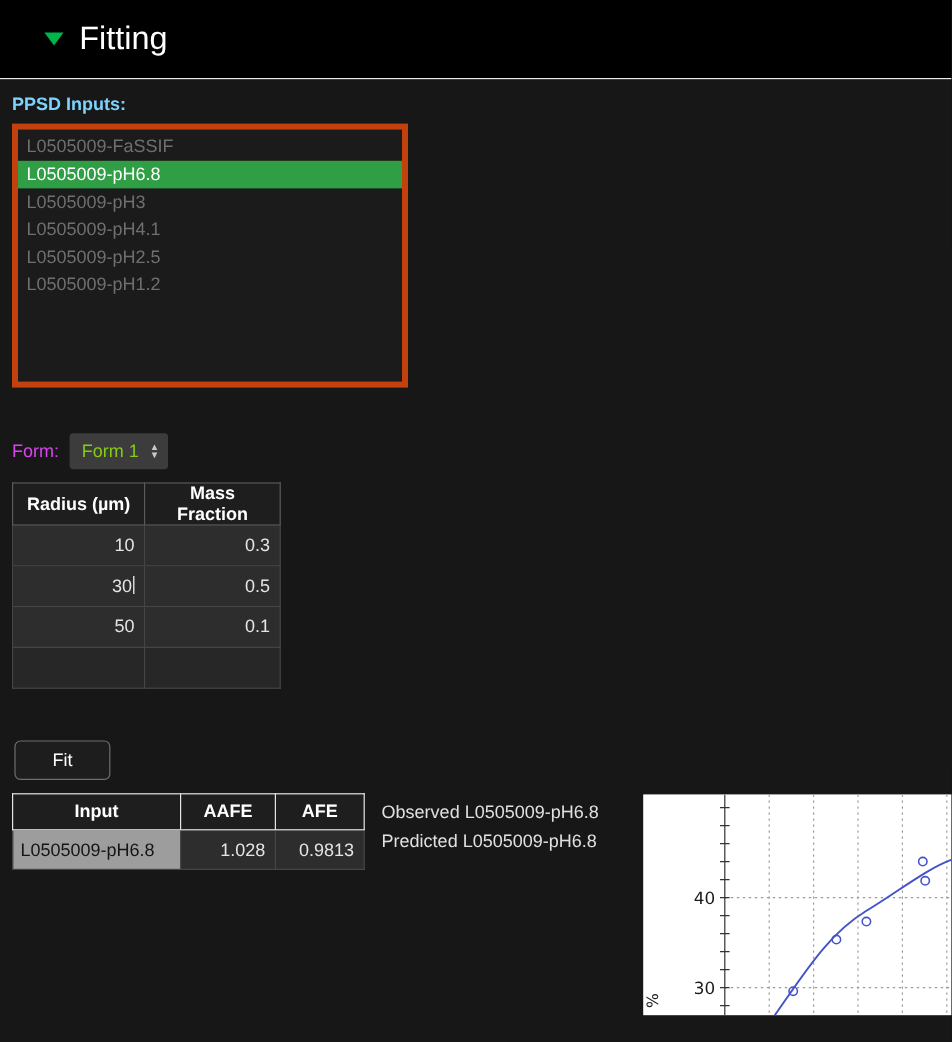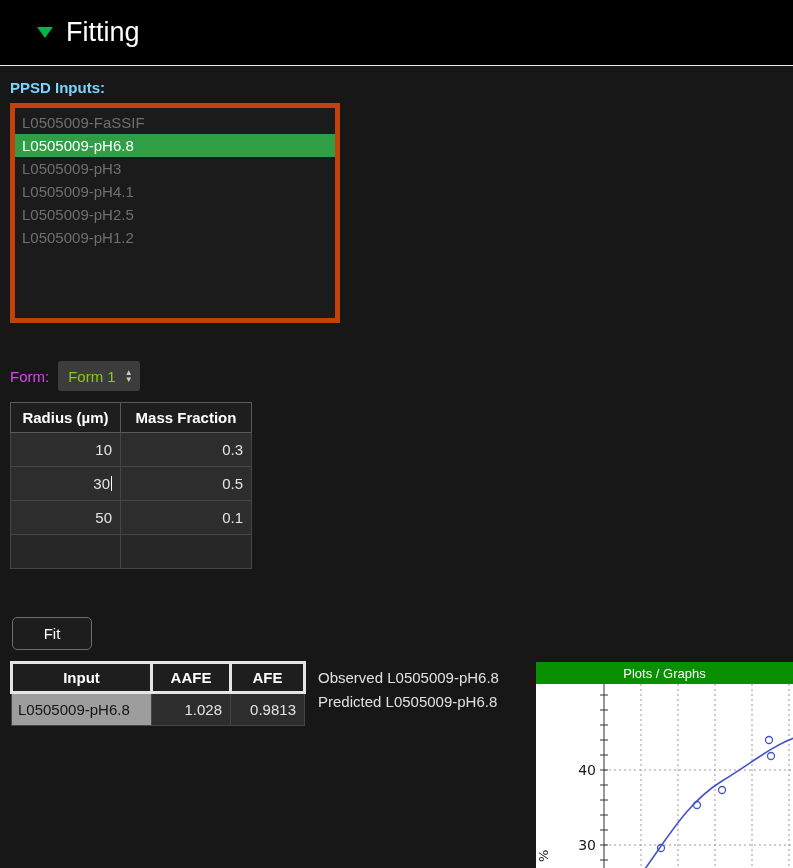--- a/index.html
+++ b/index.html
@@ -22,31 +22,31 @@
   .form-label{color:#d946ef;font-size:15px}
   .spinner{margin-left:9px;height:30px;background:#3c3c3c;border-radius:3px;display:flex;align-items:center;padding:0 7px 0 10px;cursor:pointer}
   .spin-val{color:#84cc16;font-size:15px;margin-right:9px}
   .spin-arrows{display:flex;flex-direction:column;line-height:7px;font-size:8px;color:#c9c9c9}
   .spin-arrows span{cursor:pointer}
 
   
   .radius-table{position:absolute;left:10px;top:402px;border-collapse:collapse}
   .radius-table th{height:30px;border:1px solid #5a5a5a;background:#1e1e1e;color:#fff;font-size:15px;font-weight:700;padding:0 6px}
   .radius-table th.c1{width:110px}
-  .radius-table th.c2{width:131px}
+  .radius-table th.c2{width:113px}
   .radius-table td{height:34px;border:1px solid #454545;background:#2d2d2d;color:#e4e4e4;font-size:15px;text-align:right;padding-right:8px;cursor:text}
   .radius-table tr.empty td{background:#272727}
   .caret{display:inline-block;width:1px;height:15px;background:#fff;vertical-align:-2px;margin-left:1px}
 
   
   .fit-btn{position:absolute;left:12px;top:617px;width:80px;height:33px;background:#1d1d1d;border:1px solid #6e6e6e;border-radius:5px;color:#fff;font-size:15px;font-family:inherit;cursor:pointer}
 
   
   .results-table{position:absolute;left:10px;top:661px;border-collapse:collapse}
-  .results-table th{height:30px;border:3px solid #e5e5e5;background:#1e1e1e;color:#fff;font-size:15px;font-weight:700}
+  .results-table th{height:30px;border:1px solid #e5e5e5;background:#1e1e1e;color:#fff;font-size:15px;font-weight:700}
   .results-table th.c1{width:140px}
   .results-table th.c2{width:79px}
   .results-table th.c3{width:74px}
   .results-table td{height:33px;border:1px solid #454545;font-size:15px;cursor:default}
   .results-table td.input-cell{background:#9d9d9d;color:#151515;text-align:left;padding-left:6px}
   .results-table td.num{background:#2d2d2d;color:#e4e4e4;text-align:right;padding-right:8px}
 
   
   .legend{position:absolute;left:318px;top:666px;color:#e0e0e0;font-size:15px;line-height:24px}
 
@@ -135,23 +135,20 @@
     </tr>
   </tbody>
     </table>
 
   <div class="legend">
     <div>Observed L0505009-pH6.8</div>
     <div>Predicted L0505009-pH6.8</div>
   </div>
 
   <div class="plot-panel">
-    <div class="plot-header">
-      <span>Plots / Graphs</span>
-    </div>
     <div class="plot-body">
       <svg width="257" height="184" viewBox="0 0 257 184">
         <g class="grid">
           <line x1="105" y1="0" x2="105" y2="184"></line>
           <line x1="142" y1="0" x2="142" y2="184"></line>
           <line x1="179" y1="0" x2="179" y2="184"></line>
           <line x1="216" y1="0" x2="216" y2="184"></line>
           <line x1="253" y1="0" x2="253" y2="184"></line>
           <line x1="68" y1="86" x2="257" y2="86"></line>
           <line x1="68" y1="161" x2="257" y2="161"></line>

